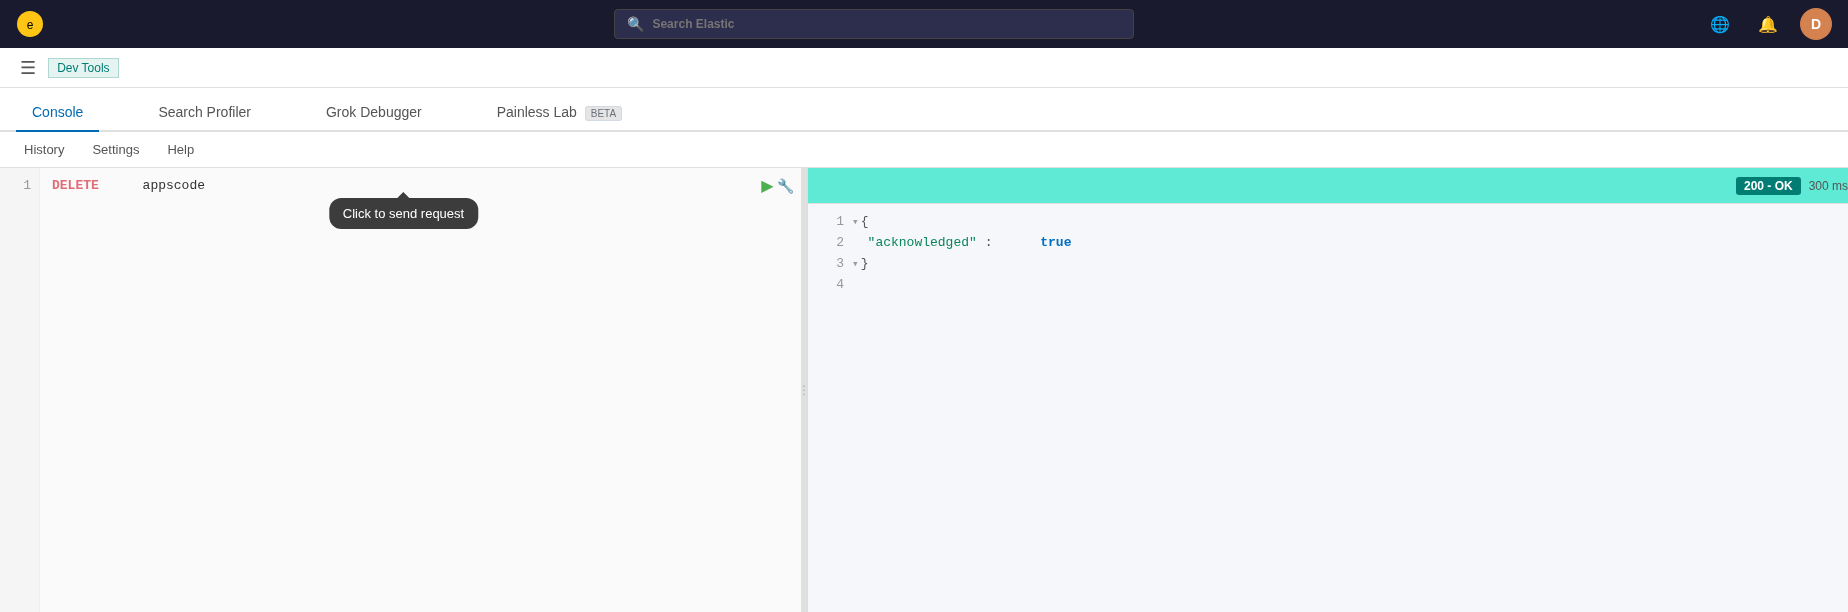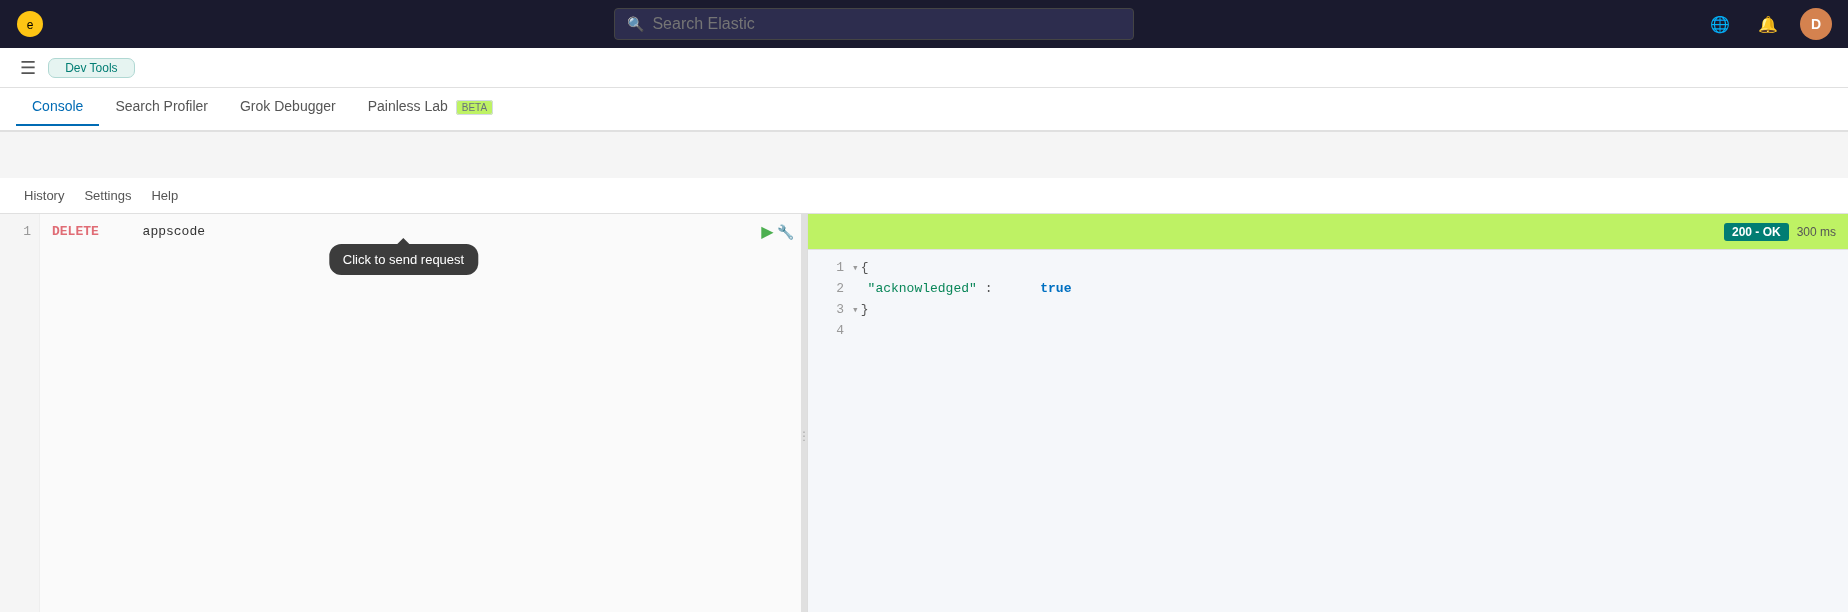--- a/index.html
+++ b/index.html
@@ -26,22 +26,23 @@
       display: flex;
       align-items: center;
       gap: 8px;
       width: 100%;
     }
     .search-bar input {
       background: transparent;
       border: none;
       outline: none;
       color: #aaa;
-      font-size: 16px;
+      font-size: 12px;
       width: 100%;
+      font-weight: bold;
     }
     .search-icon-char { color: #888; font-size: 14px; }
     .top-nav-right { display: flex; align-items: center; gap: 16px; }
     .nav-icon-btn {
       width: 32px; height: 32px;
       border-radius: 50%;
       display: flex; align-items: center; justify-content: center;
       color: #ccc; font-size: 16px; cursor: pointer;
       background: transparent; border: none;
     }
@@ -64,70 +65,70 @@
       gap: 8px;
     }
     .hamburger-btn {
       background: transparent; border: none; cursor: pointer;
       color: #555; font-size: 18px; padding: 4px;
     }
     .dev-tools-badge {
       background: #e6f4f1;
       color: #017d73;
       border: 1px solid #b0d8d3;
-      border-radius: 7px;
-      padding: 2px 16px;
+      border-radius: 0;
+      padding: 2px 8px;
       font-size: 12px;
       font-weight: 500;
     }
 
     
     .tab-bar {
       background: white;
       display: flex;
-      align-items: flex-start;
+      align-items: flex-end;
       padding: 0 16px;
       border-bottom: 2px solid #e0e0e0;
       height: 44px;
+      gap: 43px;
     }
     .tab {
       padding: 10px 16px;
       font-size: 14px;
       color: #555;
       cursor: pointer;
       border-bottom: 2px solid transparent;
       margin-bottom: -2px;
       white-space: nowrap;
     }
     .tab.active {
       color: #006bb4;
       border-bottom: 2px solid #006bb4;
       font-weight: 500;
     }
     .beta-badge {
-      background: #bef264;
+      background: #e5e5e5;
       border: 1px solid #d3dae6;
       border-radius: 3px;
       padding: 1px 5px;
       font-size: 10px;
       color: #69707d;
       margin-left: 4px;
       vertical-align: middle;
     }
 
     
     .toolbar {
       background: white;
       height: 36px;
       display: flex;
       align-items: center;
       padding: 0 16px;
       border-bottom: 1px solid #e0e0e0;
-      gap: 4px;
-      margin-top: 46px;
+      gap: 12px;
     }
     .toolbar-btn {
       background: transparent; border: none; cursor: pointer;
       font-size: 13px; color: #555; padding: 4px 8px;
     }
 
     
     .main-content {
       display: flex;
       height: calc(612px - 48px - 40px - 44px - 36px);
@@ -238,22 +239,22 @@
 
     
     .response-panel {
       width: 1040px;
       background: #f5f7fa;
       display: flex;
       flex-direction: column;
       overflow: hidden;
     }
     .response-header {
-      background: #bef264;
-      padding: 6px 12px;
+      background: #5eead4;
+      padding: 6px 0;
       display: flex;
       align-items: center;
       justify-content: flex-end;
       gap: 8px;
       border-bottom: 1px solid #e0e0e0;
       min-height: 36px;
     }
     .status-badge-ok {
       background: #017d73;
       color: white;

